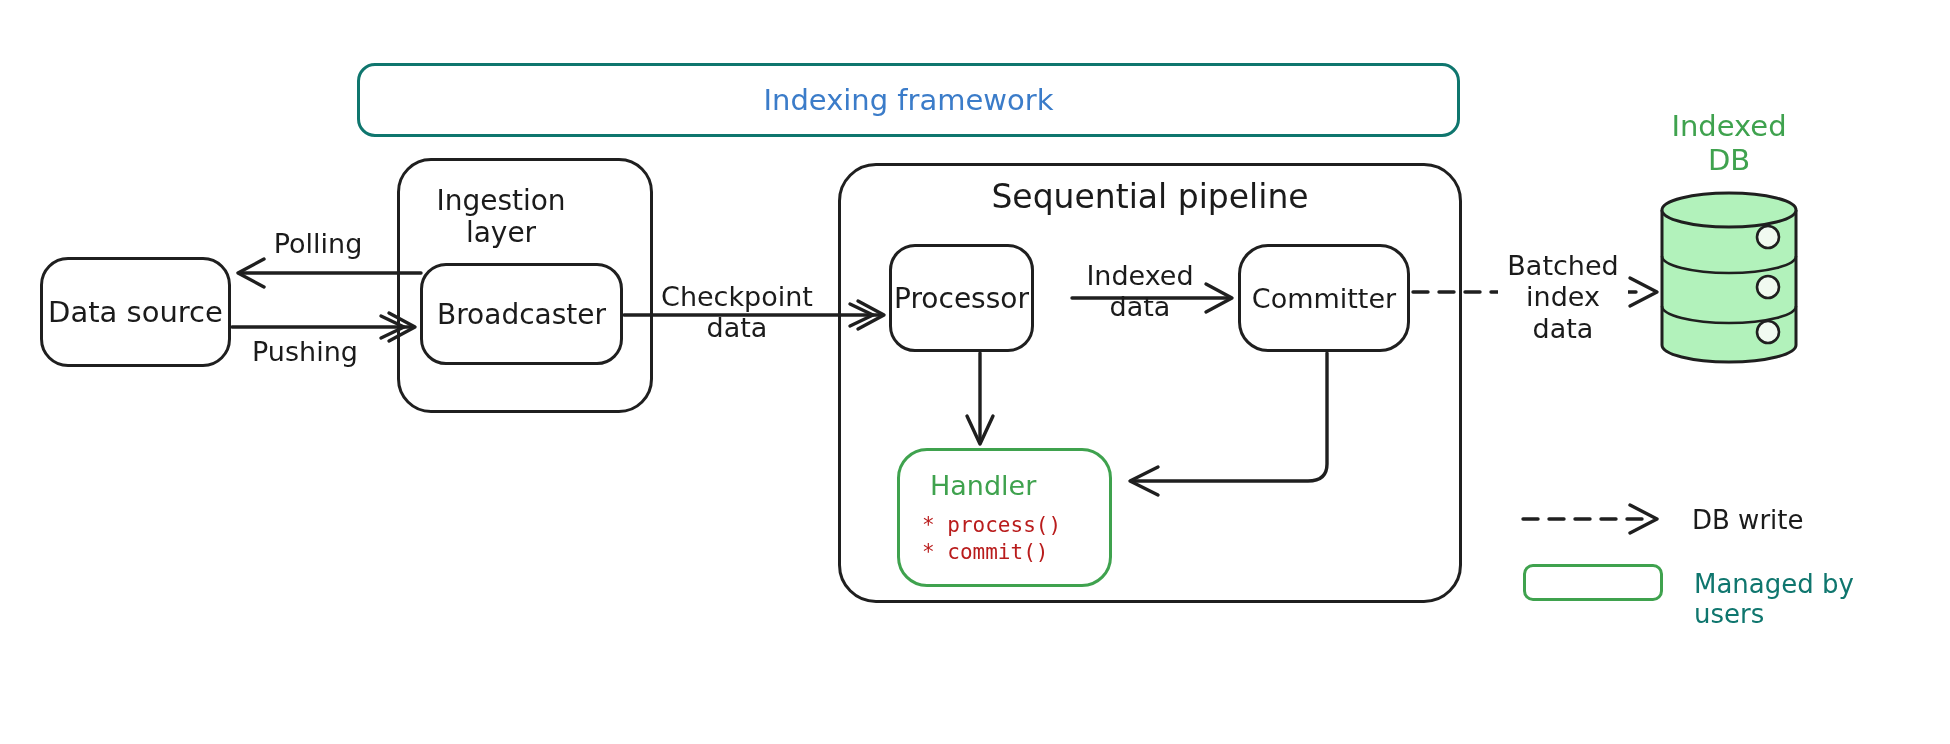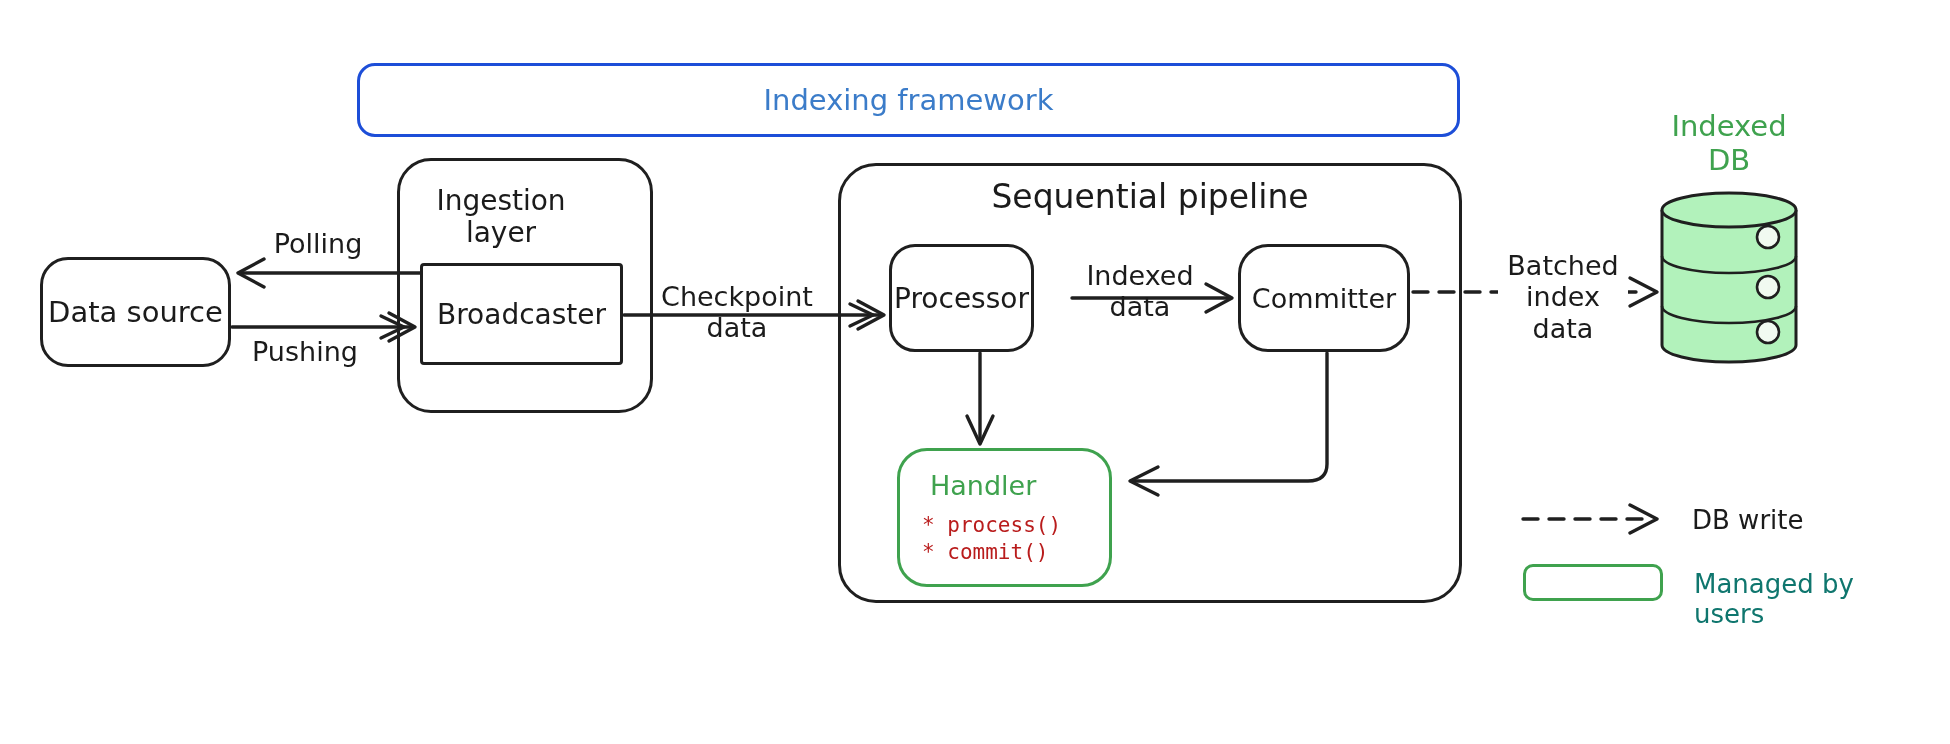--- a/index.html
+++ b/index.html
@@ -9,28 +9,28 @@
   }
   .box{position:absolute;background:#ffffff;box-sizing:border-box;}
   .ink{border:3px solid #1f1f1f;}
   .label{position:absolute;white-space:pre-line;text-align:center;line-height:1.16;}
   .center{display:flex;align-items:center;justify-content:center;text-align:center;}
   svg.overlay{position:absolute;left:0;top:0;pointer-events:none;}
   .arrow{stroke:#1f1f1f;stroke-width:3.4;fill:none;stroke-linecap:round;stroke-linejoin:round;}
   .dashed{stroke-dasharray:15 11;}
 
   
-  #framework-box{left:357px;top:63px;width:1103px;height:74px;border:3px solid #1d4ed8;border-radius:18px;}
+  #framework-box{left:357px;top:63px;width:1103px;height:74px;border:3px solid #0f766e;border-radius:18px;}
   #framework-label{color:#3b7cc9;font-size:29px;}
 
   
   #data-source-box{left:40px;top:257px;width:191px;height:110px;border-radius:28px;font-size:29px;align-items:center;}
   #ingestion-box{left:397px;top:158px;width:256px;height:255px;border-radius:34px;}
   #ingestion-label{left:397px;top:185px;width:208px;font-size:28px;}
-  #broadcaster-box{left:420px;top:263px;width:203px;height:102px;border-radius:4px;font-size:28px;}
+  #broadcaster-box{left:420px;top:263px;width:203px;height:102px;border-radius:26px;font-size:28px;}
 
   
   #pipeline-box{left:838px;top:163px;width:624px;height:440px;border-radius:38px;}
   #pipeline-label{left:838px;top:178px;width:624px;font-size:33px;}
   #processor-box{left:889px;top:244px;width:145px;height:108px;border-radius:26px;font-size:28px;}
   #committer-box{left:1238px;top:244px;width:172px;height:108px;border-radius:30px;font-size:27px;}
   #handler-box{left:897px;top:448px;width:215px;height:139px;border:3px solid #3fa24e;border-radius:30px;}
   #handler-title{left:930px;top:470px;width:120px;text-align:left;color:#3fa24e;font-size:27px;}
   #handler-methods{left:922px;top:512px;width:180px;text-align:left;color:#b91c1c;
                    font-family:"DejaVu Sans Mono","Liberation Mono",monospace;font-size:21px;line-height:1.28;}

